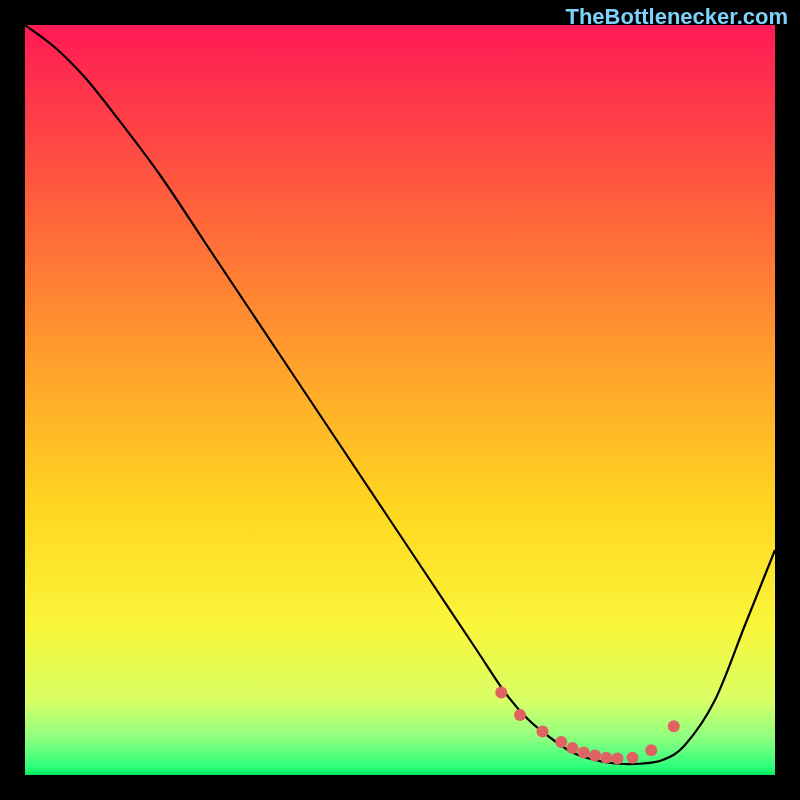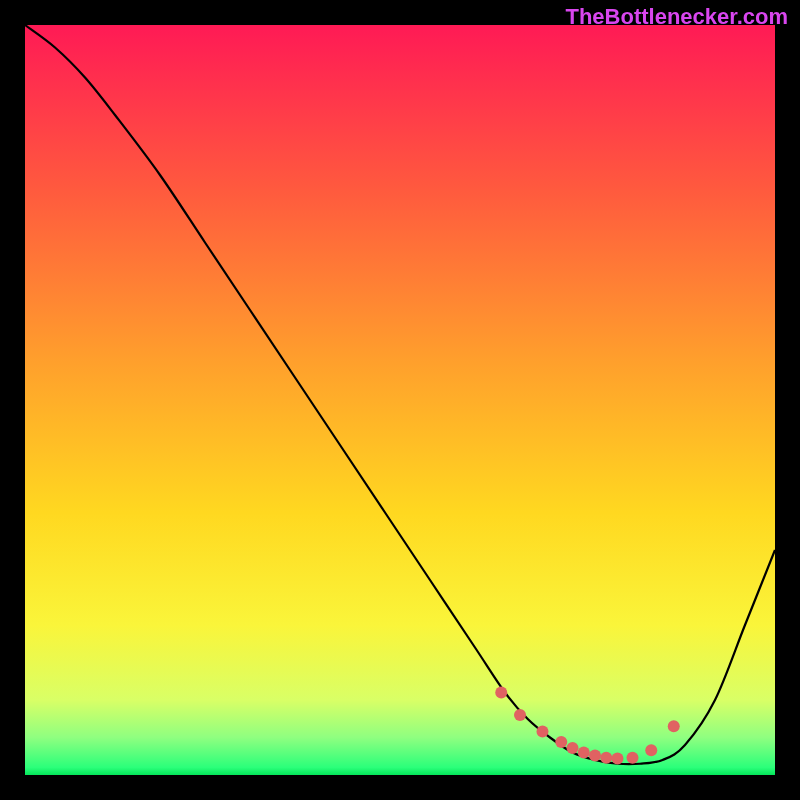--- a/index.html
+++ b/index.html
@@ -11,21 +11,21 @@
     position: relative;
     overflow: hidden;
   }
   .watermark {
     position: absolute;
     top: 4px;
     right: 12px;
     font-family: Arial, sans-serif;
     font-size: 22px;
     font-weight: bold;
-    color: #d946ef;
+    color: #7dd3fc;
     z-index: 10;
   }
   .plot-area {
     position: absolute;
     top: 25px;
     left: 25px;
     width: 750px;
     height: 750px;
   }
   .gradient-bg {

